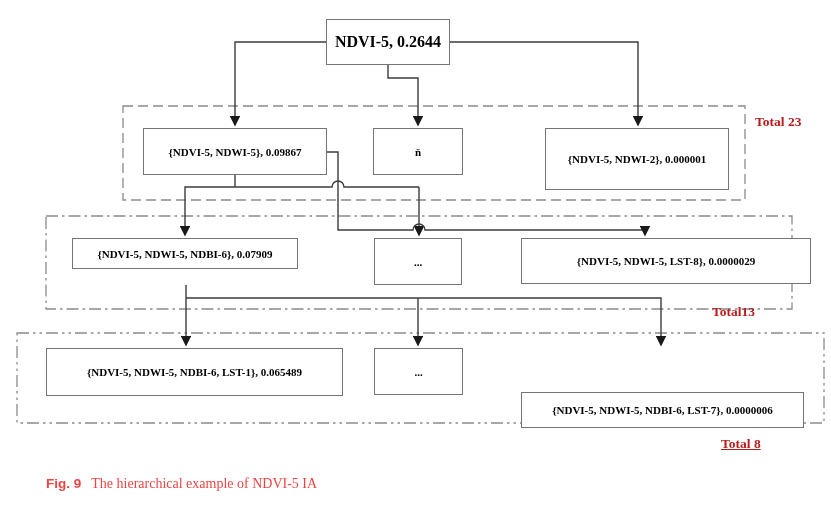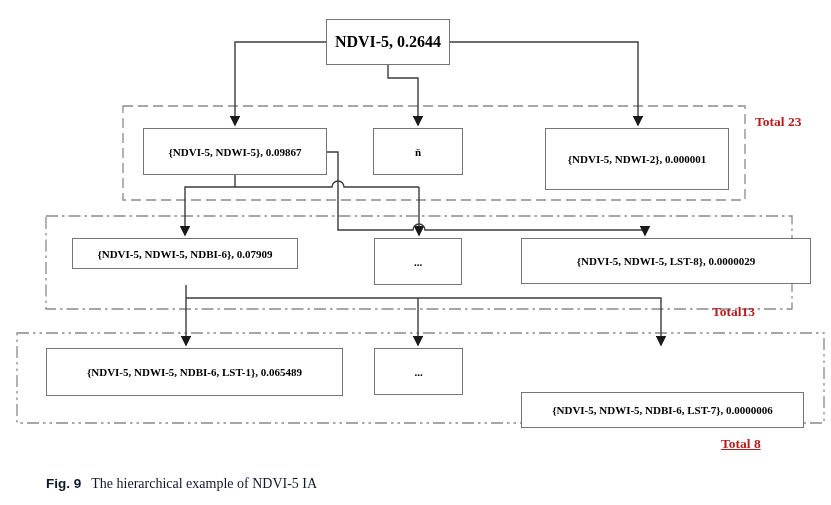--- a/index.html
+++ b/index.html
@@ -12,21 +12,21 @@
     position:absolute;display:flex;align-items:center;justify-content:center;
     background:#ffffff;border:1.4px solid #757575;
     font-weight:bold;font-size:11px;white-space:nowrap;color:#000;
     box-sizing:border-box;
   }
   .node.root{font-size:16px;}
   .total{
     position:absolute;font-weight:bold;font-size:13.5px;color:#b91c1c;white-space:nowrap;
   }
   .caption{
-    position:absolute;left:14px;top:476px;font-size:14px;color:#0f172a;white-space:nowrap;padding-left:32px;
+    position:absolute;left:14px;top:476px;font-size:14px;color:#ef4444;white-space:nowrap;padding-left:32px;
   }
   .caption .fig-label{
     font-family:"Liberation Sans", sans-serif;font-weight:bold;font-size:13.5px;
     margin-right:10px;
   }
 </style>
 </head>
 <body>
 
 <div class="page">

